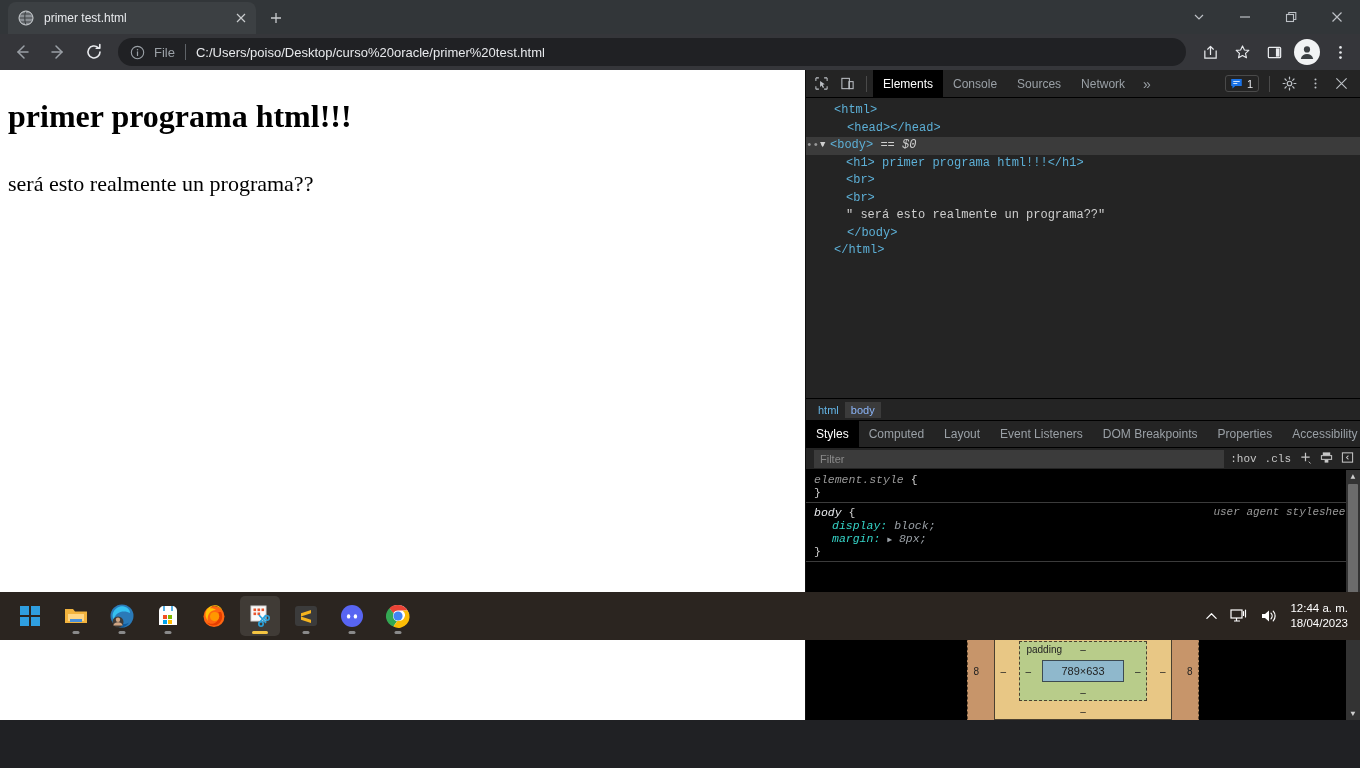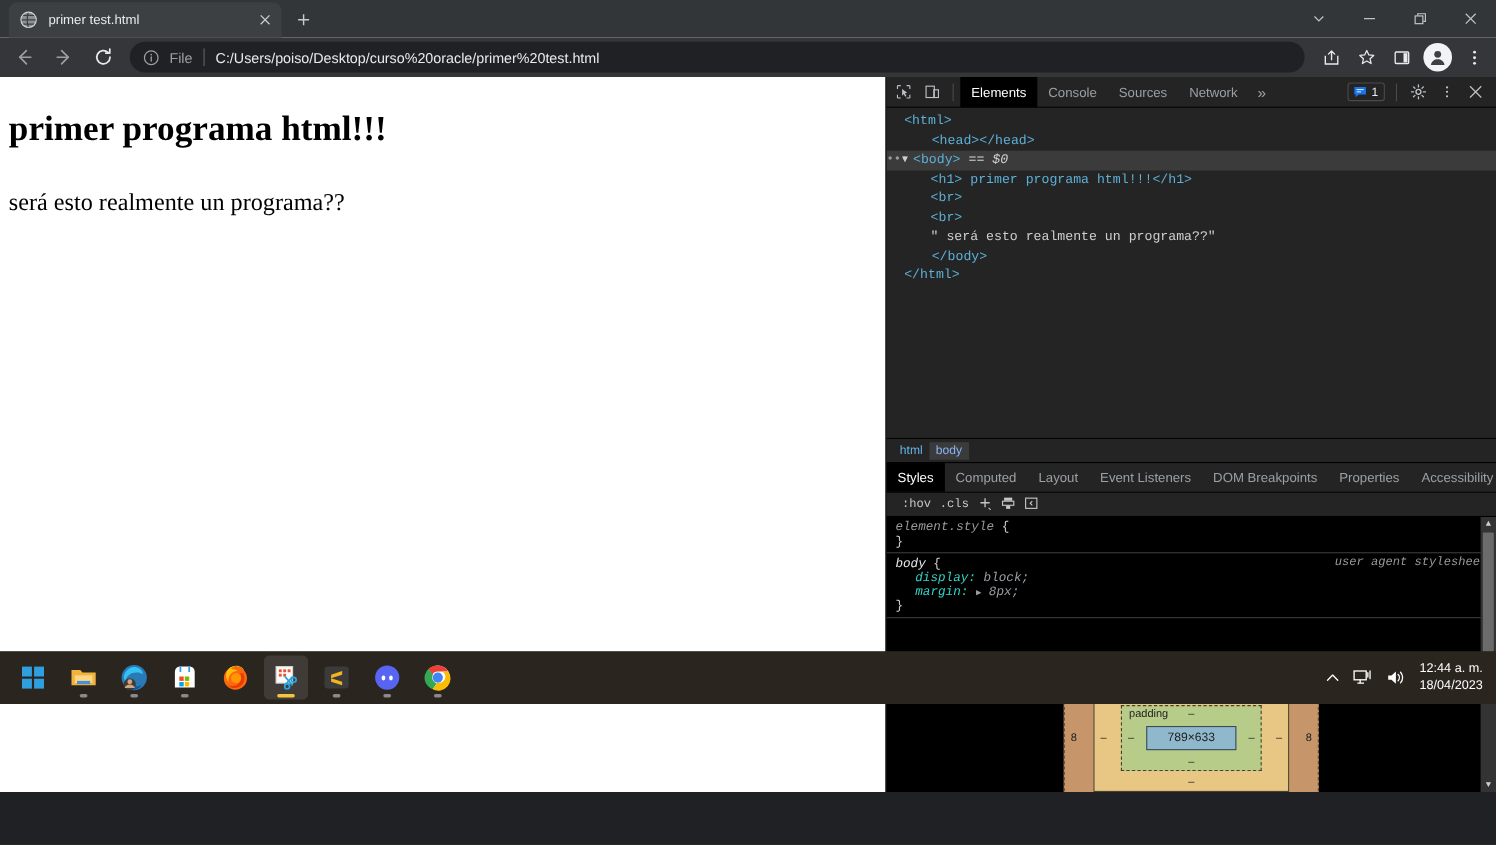--- a/index.html
+++ b/index.html
@@ -134,21 +134,21 @@
     padding: 1px 5px 1px 4px; margin-right: 4px;
   }
   .issue-badge .cnt { font-size: 11px; color: #e8eaed; }
 
   
   .dom-tree {
     flex: 0 0 300px; overflow: hidden;
     font-family: "Liberation Mono", monospace; font-size: 12px;
     padding: 4px 0 0 0; background: #242424; position: relative;
   }
-  .dom-row { height: 17.5px; line-height: 17.5px; white-space: nowrap; padding-left: 16px; }
+  .dom-row { height: 17.5px; line-height: 17.5px; white-space: nowrap; padding-left: 28px; }
   .dom-row.selected { background: #3b3b3b; padding-left: 0; display: flex; align-items: center; }
   .dom-ellipsis {
     display: inline-block; width: 14px; color: #999; font-size: 11px;
     text-align: center; line-height: 17.5px;
   }
   .dom-tri { display: inline-block; width: 10px; color: #cfcfcf; font-size: 9px; }
   .tag { color: #5db0d7; }
   .txt { color: #cfcfcf; }
   .dollar { color: #cfcfcf; font-style: italic; }
   .ind1 { padding-left: 41px; }
@@ -494,20 +494,21 @@
       <div class="style-tab active">Styles</div>
       <div class="style-tab">Computed</div>
       <div class="style-tab">Layout</div>
       <div class="style-tab">Event Listeners</div>
       <div class="style-tab">DOM Breakpoints</div>
       <div class="style-tab">Properties</div>
       <div class="style-tab">Accessibility</div>
     </div>
 
     <div class="filter-row">
+      <input class="filter-input" placeholder="Filter" style="">
       <div class="filter-actions">
         <span class="filter-txt">:hov</span>
         <span class="filter-txt">.cls</span>
         <span>
           <svg width="13" height="13" viewBox="0 0 14 14">
               <path d="M7 2v9M2.5 6.5h9" stroke="#c7c7c7" stroke-width="1.3"></path>
               <path d="M10.5 11.5l2 2" stroke="#c7c7c7" stroke-width="1"></path>
             </svg>
         </span>
         <span>

